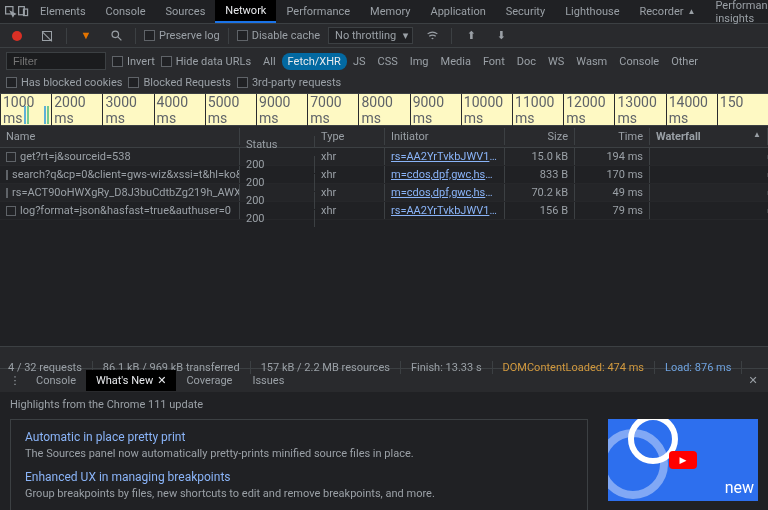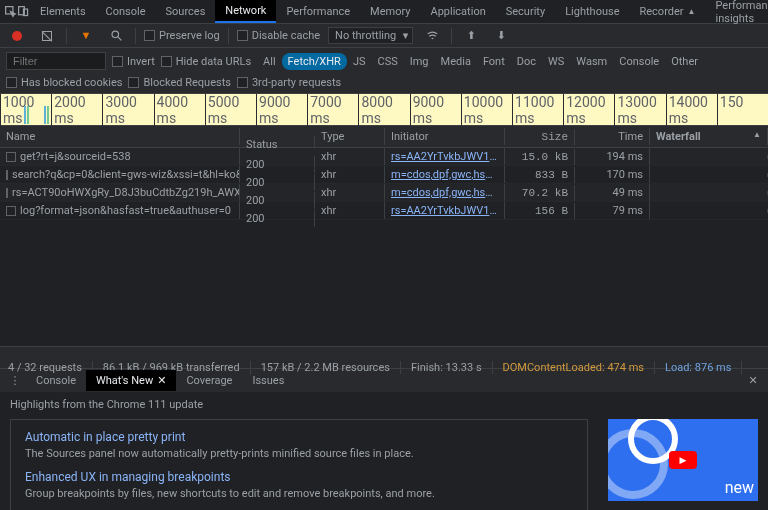--- a/index.html
+++ b/index.html
@@ -76,21 +76,21 @@
 .table { display:flex; flex-direction:column; flex:1; overflow:hidden; }
 .thead, .trow { display:flex; align-items:center; font-size:11px; }
 .thead { background:#292a2d; border-bottom:1px solid #3c4043; height:22px; }
 .trow { height:18px; border-bottom:1px solid #26272a; }
 .trow:nth-child(odd) { background:#242528; }
 .cell { padding: 2px 6px; overflow:hidden; white-space:nowrap; text-overflow:ellipsis; border-right:1px solid #3c4043; }
 .c-name { width:240px; display:flex; align-items:center; gap:4px; }
 .c-status { width:75px;margin-top:16px; }
 .c-type { width:70px; }
 .c-init { width:120px; color:#8ab4f8; text-decoration:underline; }
-.c-size { width:70px; text-align:right;font-family:Liberation Mono, monospace; }
+.c-size { width:70px; text-align:right; }
 .c-time { width:75px; text-align:right; }
 .c-wf { flex:1; position:relative;font-weight:bold; }
 .tbody-wrap { flex:1; background:#202124; }
 .th-arrow { font-size:8px; margin-left:auto; }
 
 
 .summary {
   background:#292a2d; border-top:1px solid #3c4043; height:22px; padding:0 8px; gap:10px;
   font-size:11px;
 }

